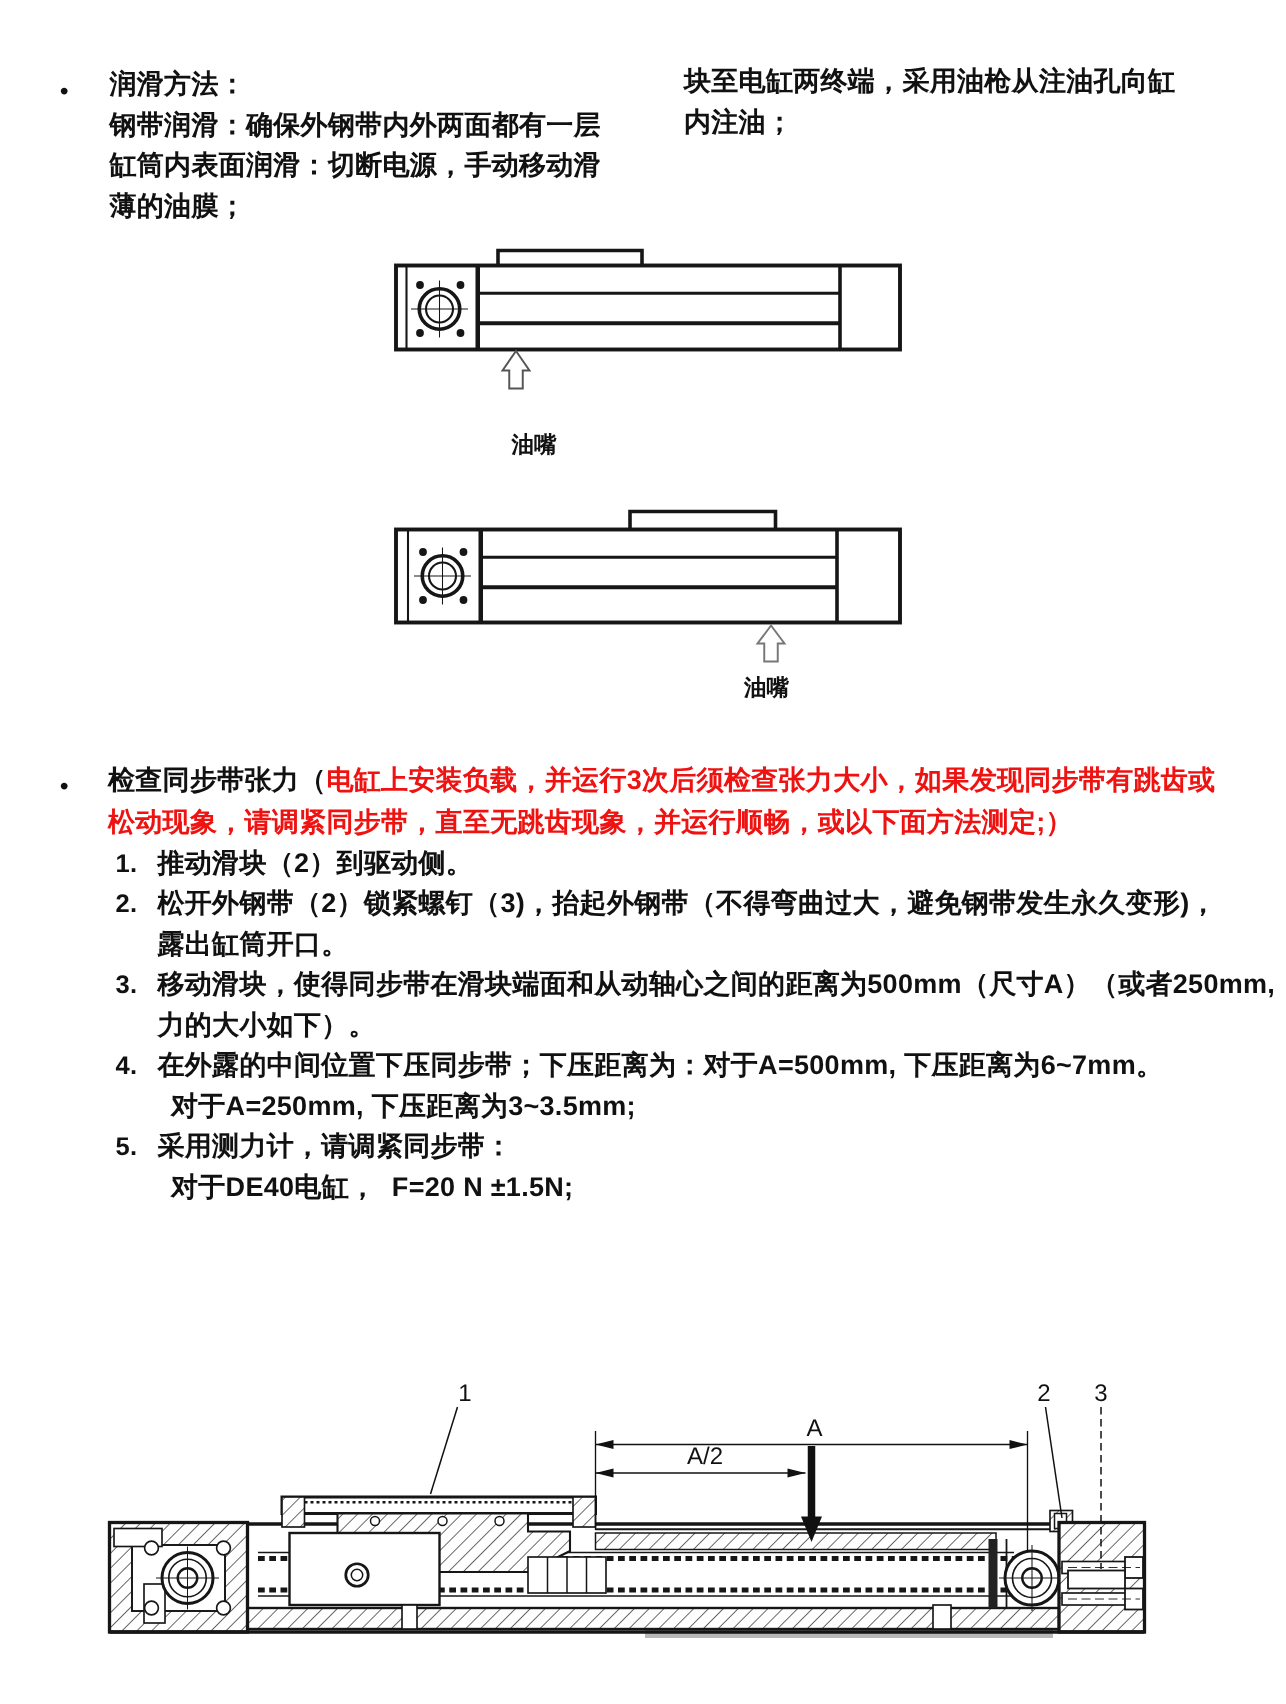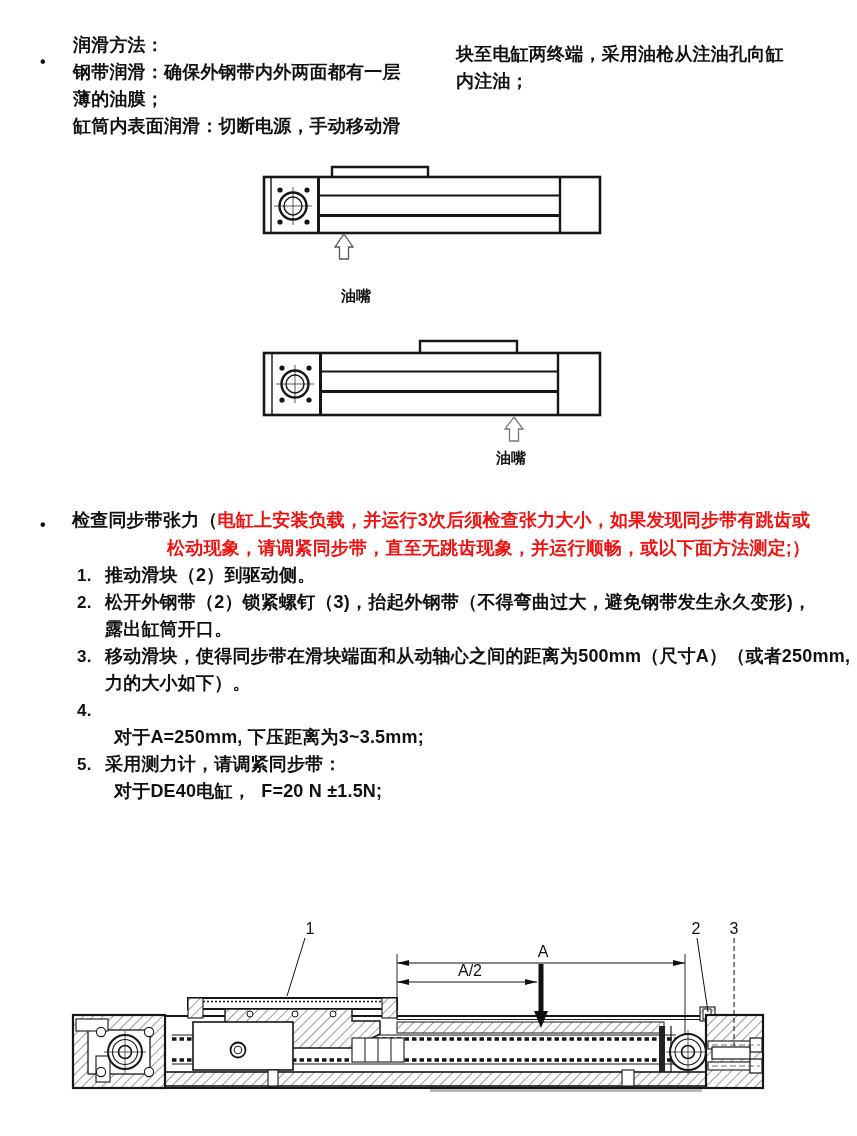--- a/index.html
+++ b/index.html
@@ -1,42 +1,42 @@
 <!DOCTYPE html>
 <html><head>
 <meta charset="utf-8">
 <style>
   html,body{margin:0;padding:0;background:#fff;}
   .page{position:relative;width:857px;height:1136px;background:#ffffff;overflow:hidden;
         font-family:"Liberation Sans","DejaVu Sans",sans-serif;color:#111;}
   .tline{white-space:pre;font-size:18px;line-height:27px;font-weight:600;letter-spacing:.2px;}
   .col{position:absolute;}
   .bullet{position:absolute;font-size:16px;line-height:27px;font-weight:700;}
-  .heading{position:absolute;left:72px;top:507px;text-align:right;}
+  .heading{position:absolute;left:72px;top:507px;}
   .heading .tline{line-height:27.5px;}
   .red{color:var(--red);}
   .list{position:absolute;left:77px;top:562px;}
   .row{display:flex;}
   .row .num{width:28px;flex:0 0 28px;font-size:17px;}
   .row .gut{width:28px;flex:0 0 28px;}
   .extra{padding-left:9px;}
   .fig{position:absolute;}
   svg text{font-family:"Liberation Sans","DejaVu Sans",sans-serif;}
 </style>
 </head>
 <body>
 
 <div class="page" style="--red:#ee1211;">
 
   <span class="bullet" style="left:40px;top:48px;">•</span>
-  <div class="col" style="left:73px;top:33px;font-family:Liberation Mono, monospace;">
+  <div class="col" style="left:73px;top:43px;">
     <div class="tline">润滑方法：</div>
     <div class="tline">钢带润滑：确保外钢带内外两面都有一层</div>
+    <div class="tline">缸筒内表面润滑：切断电源，手动移动滑</div>
     <div class="tline">薄的油膜；</div>
-    <div class="tline">缸筒内表面润滑：切断电源，手动移动滑</div>
   </div>
   <div class="col" style="left:456px;top:41px;">
     <div class="tline">块至电缸两终端，采用油枪从注油孔向缸</div>
     <div class="tline">内注油；</div>
   </div>
 
   <svg class="fig" style="left:255px;top:158px;" width="360" height="150" viewBox="255 158 360 150">
     <g stroke="#161616" fill="none">
       <path d="M332,177 V167 H428 V177" stroke-width="2.4"></path>
       <rect x="264" y="177" width="336" height="56" stroke-width="2.6" fill="#fff"></rect>
@@ -102,20 +102,21 @@
     <div class="row tline">
       <span class="num">3.</span>
       <span>移动滑块，使得同步带在滑块端面和从动轴心之间的距离为500mm（尺寸A）（或者250mm,</span>
     </div>
     <div class="row tline">
       <span class="gut"></span>
       <span>力的大小如下）。</span>
     </div>
     <div class="row tline">
       <span class="num">4.</span>
+      <span>在外露的中间位置下压同步带；下压距离为：对于A=500mm, 下压距离为6~7mm。</span>
     </div>
     <div class="row tline">
       <span class="gut"></span>
       <span class="extra">对于A=250mm, 下压距离为3~3.5mm;</span>
     </div>
     <div class="row tline">
       <span class="num">5.</span>
       <span>采用测力计，请调紧同步带：</span>
     </div>
     <div class="row tline">

